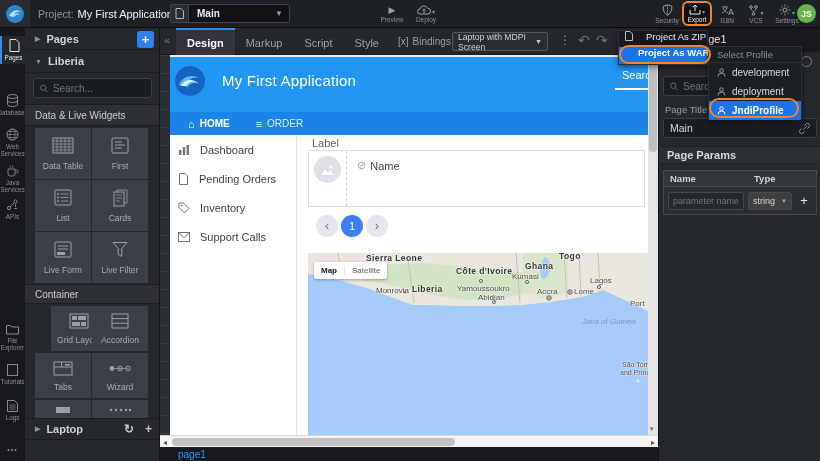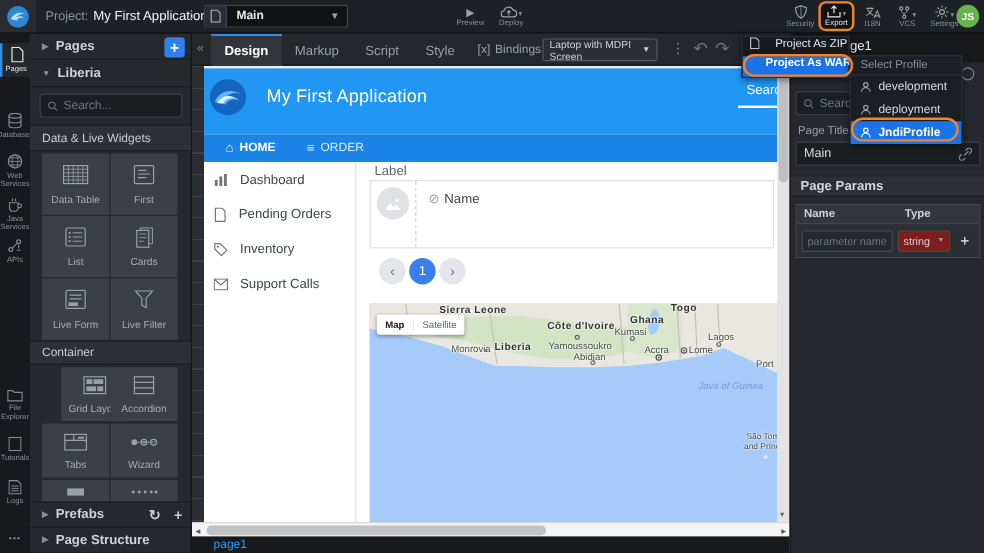--- a/index.html
+++ b/index.html
@@ -96,21 +96,21 @@
 .rcirc{position:absolute;left:142px;top:28px;width:11px;height:11px;border:1.5px solid #7d838a;border-radius:50%}
 .flabel{position:absolute;font-size:9.5px;color:#9aa0a2}
 .finput{position:absolute;height:20px;background:#1b1e21;border:1px solid #3b3f45;border-radius:2px;display:flex;align-items:center;padding:0 6px;font-size:10.5px;color:#d7dadd}
 .params-head{position:absolute;left:0;top:118px;width:162px;height:18px;background:#2c2f34;border-top:1px solid #1e2125;border-bottom:1px solid #1e2125;display:flex;align-items:center;padding-left:8px;font-size:11px;font-weight:bold;color:#d5d8db}
 .ptable{position:absolute;left:4px;top:142px;width:154px;border:1px solid #46494e}
 .ptable .hrow{display:flex;background:#33373c;border-bottom:1px solid #46494e;height:16px;align-items:center}
 .ptable .hcell{font-size:9.5px;font-weight:bold;color:#cfd3d7;padding-left:6px}
 .ptable .irow{display:flex;align-items:center;background:#2b2e33;height:27px}
 .pinput{width:76px;height:18px;margin-left:4px;background:#25282c;border:1px solid #45484d;border-radius:2px;color:#cfd3d7;font-size:9px;padding:0 4px;outline:0;font-family:"Liberation Sans",sans-serif}
 .pinput::placeholder{color:#6f757c}
-.ptype{width:44px;height:18px;margin-left:4px;background:#7f1d1d;border:1px solid #45484d;border-radius:2px;display:flex;align-items:center;justify-content:space-between;padding:0 4px;font-size:9px;color:#cfd3d7}
+.ptype{width:44px;height:18px;margin-left:4px;background:#404040;border:1px solid #45484d;border-radius:2px;display:flex;align-items:center;justify-content:space-between;padding:0 4px;font-size:9px;color:#cfd3d7}
 .paddbtn{flex:1;text-align:center;color:#e6e9ec;font-size:13px}
 
 .menu1{position:absolute;left:618px;top:30px;width:90px;height:35px;background:#17191d;border:1px solid #2c3036;box-shadow:0 2px 6px rgba(0,0,0,.5);z-index:50}
 .menu1 .mrow{height:16px;display:flex;align-items:flex-start;gap:13px;padding-left:6px;font-size:9.5px;color:#e6e9ec;white-space:nowrap}
 .menu1 .mrow.hl{background:#1a73e8;color:#fff;font-weight:bold;height:17px}
 .menu1 .subarr{margin-left:auto;margin-right:3px;font-size:8px}
 .menu2{position:absolute;left:708px;top:46px;width:94px;height:73px;background:#1b1e22;border:1px solid #2c3036;box-shadow:0 2px 6px rgba(0,0,0,.5);z-index:50}
 .menu2 .m2h{height:16px;display:flex;align-items:center;padding-left:8px;font-size:9.5px;color:#8a9097;border-bottom:1px solid #2c3036}
 .menu2 .m2r{height:19px;display:flex;align-items:center;gap:6px;padding-left:8px;font-size:10px;color:#d7dadd;white-space:nowrap}
 .menu2 .m2r.hl{background:#1a73e8;color:#fff;font-weight:bold}
@@ -381,27 +381,23 @@
           <circle cx="4" cy="6" r="1.2" fill="#9aa0a6"></circle>
           <circle cx="9" cy="6" r="1.2" fill="#9aa0a6"></circle>
           <circle cx="14" cy="6" r="1.2" fill="#9aa0a6"></circle>
           <circle cx="19" cy="6" r="1.2" fill="#9aa0a6"></circle>
           <circle cx="23" cy="6" r="1.2" fill="#9aa0a6"></circle>
         </svg>
     </div>
 
     <div class="sect-row" style="top:390px;height:22px;border-top:1px solid #1b1d20">
       <span class="arr">▶</span>
-      <span>Prefabs</span>
+      <span>Laptop</span>
       <span class="pf-ic" style="right:26px;position:absolute;top:auto">↻</span>
       <span class="pf-ic" style="right:8px;position:absolute;top:auto">+</span>
-    </div>
-    <div class="sect-row" style="top:412px;height:21px">
-      <span class="arr">▶</span>
-      <span>Page Structure</span>
     </div>
   </div>
 
   <div class="editor">
     <div class="tabbar">
       <span class="collapse">«</span>
       <div class="tabs">
         <div class="tab active">Design</div>
         <div class="tab">Markup</div>
         <div class="tab">Script</div>

